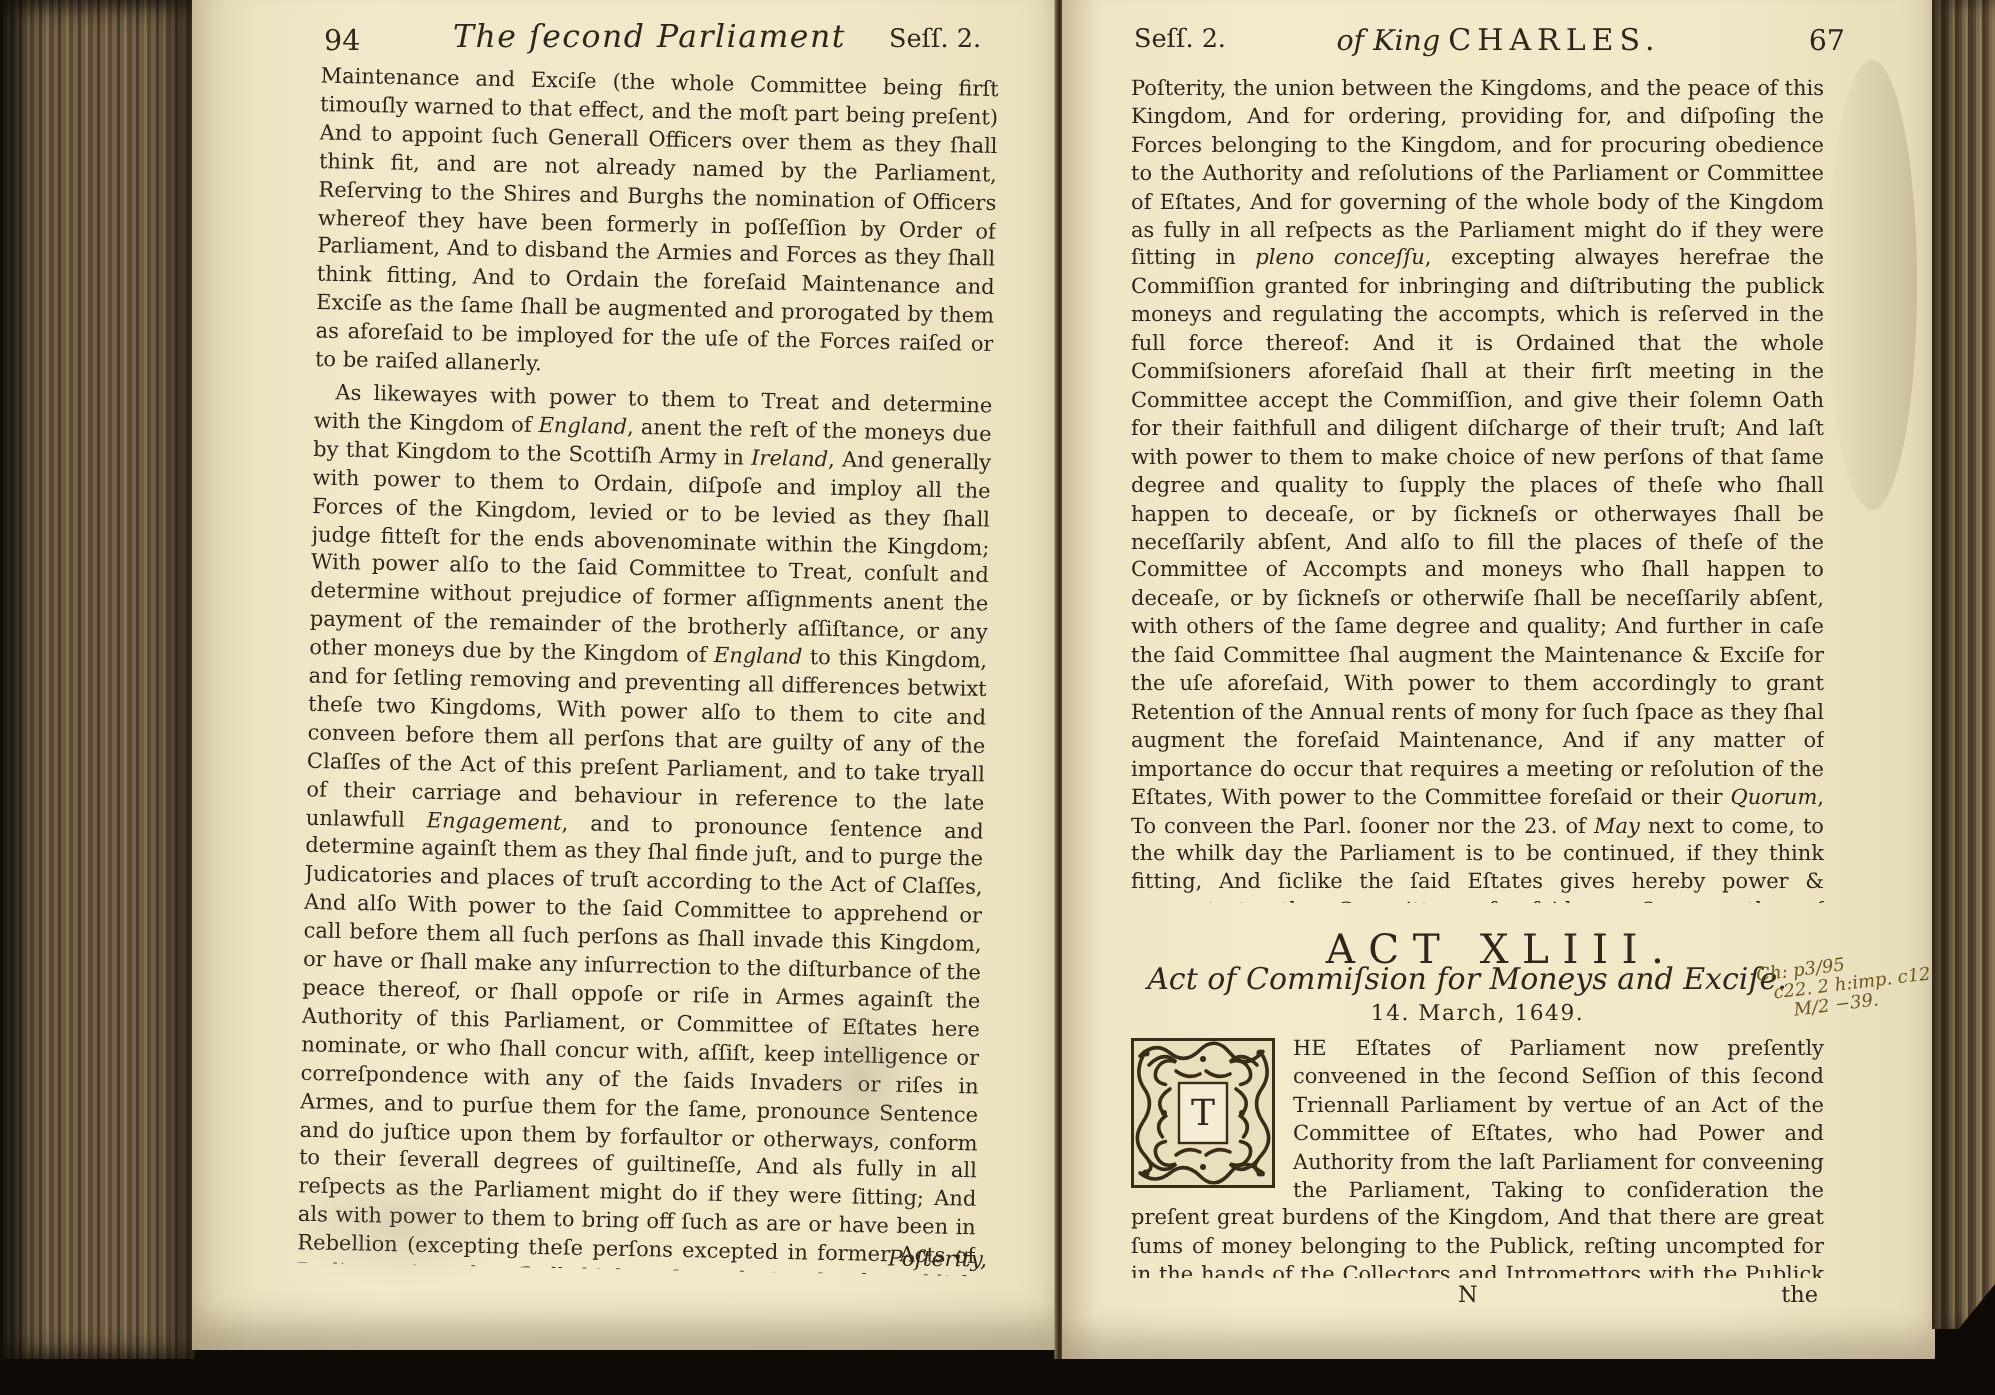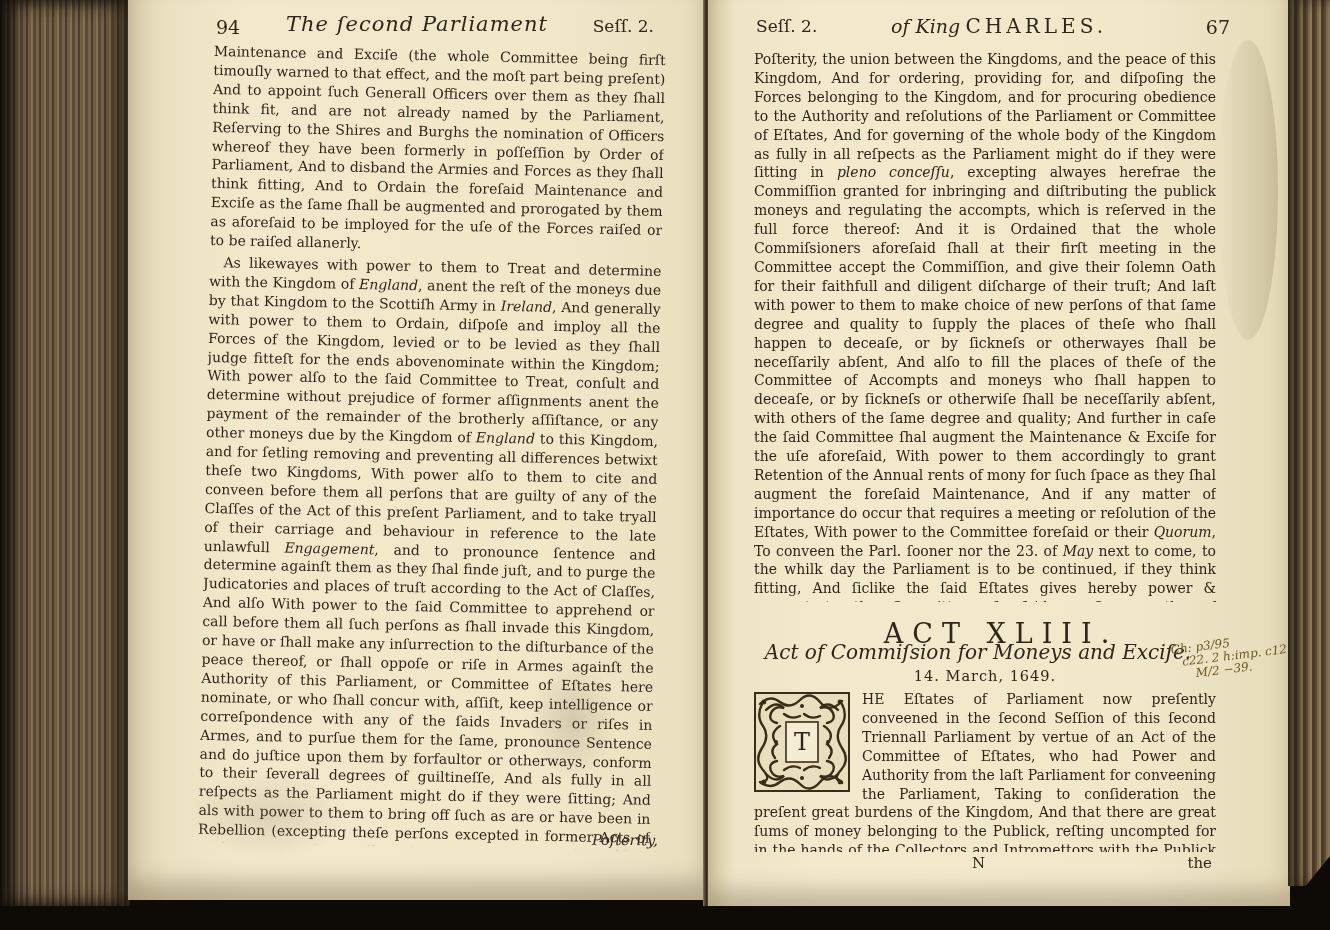--- a/index.html
+++ b/index.html
@@ -27,21 +27,21 @@
   .gutter{position:absolute;left:703px;top:0;width:7px;height:906px;
     background:linear-gradient(90deg,#8a7a58,#2e2416 45%,#55462e 70%,#baa87f);}
 
   .stain{position:absolute;border-radius:50%;pointer-events:none;}
 
   
   .runhead{position:absolute;top:14px;left:0;width:100%;height:30px;font-size:17px;}
   .runhead .pgnum{position:absolute;font-size:19px;}
   .runhead .title-c{position:absolute;width:100%;text-align:center;}
   .ital{font-style:italic;}
-  .left-title{font-size:21px;font-style:italic;letter-spacing:1px;}
+  .left-title{font-size:21px;font-style:italic;letter-spacing:1px;padding-left:16px;}
   .caps{letter-spacing:4px;font-size:20px;text-align:center;}
 
   
   .col{position:absolute;text-align:justify;font-size:14px;line-height:18.9px;}
   .col p{margin:0 0 3px 0;}
   p.indented{text-indent:14px;}
   .left-body{left:86px;top:42px;width:452px;height:800px;overflow:hidden;
     transform:rotate(1.15deg);transform-origin:top left;}
   .catchline-left{position:absolute;right:48px;top:832px;font-style:italic;font-size:14.5px;
     transform:rotate(.6deg);margin-left:11px;}

